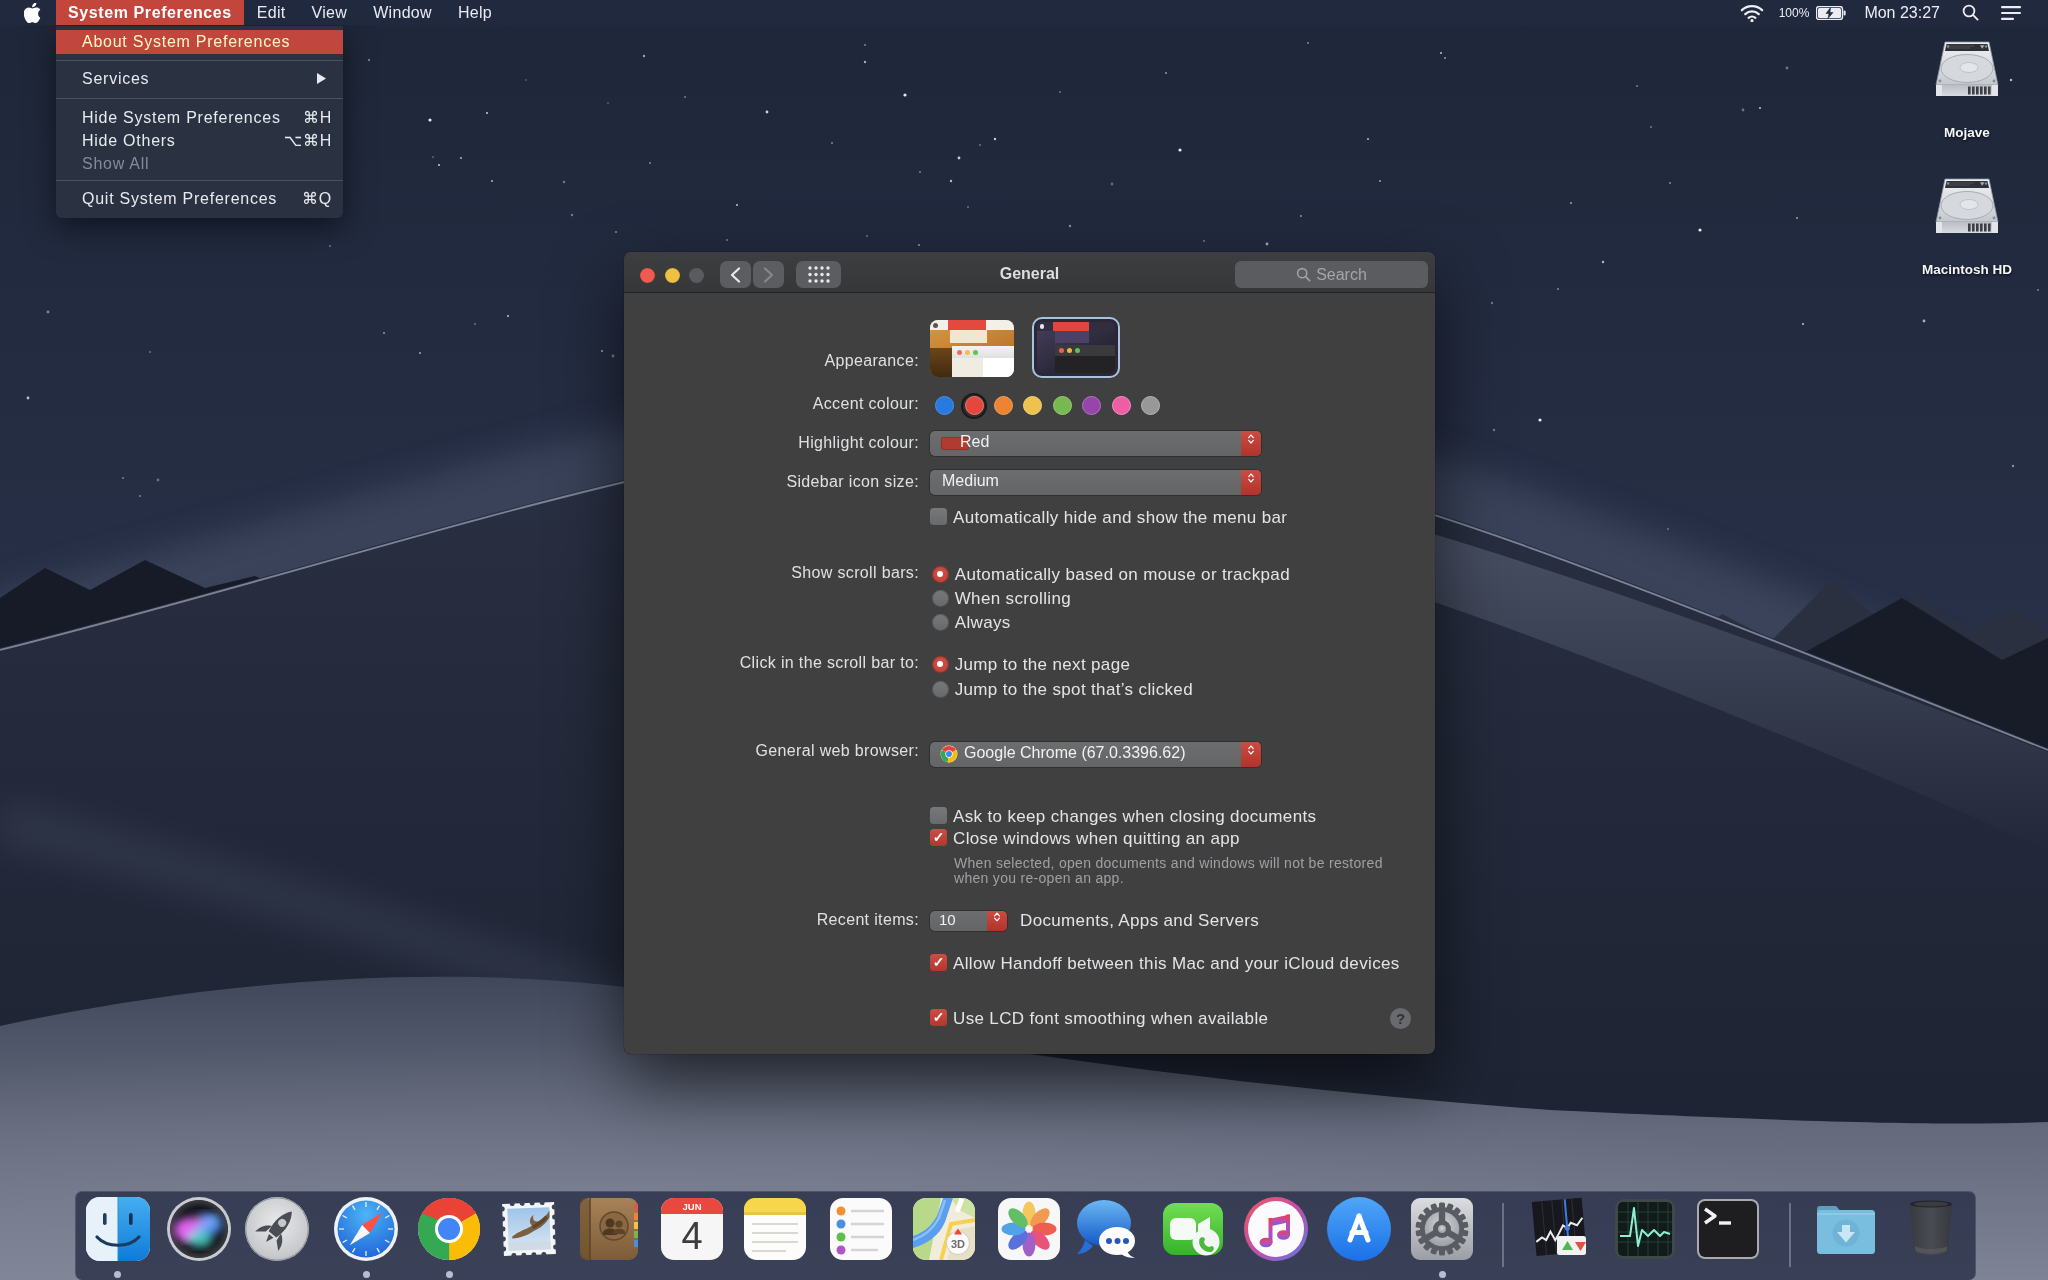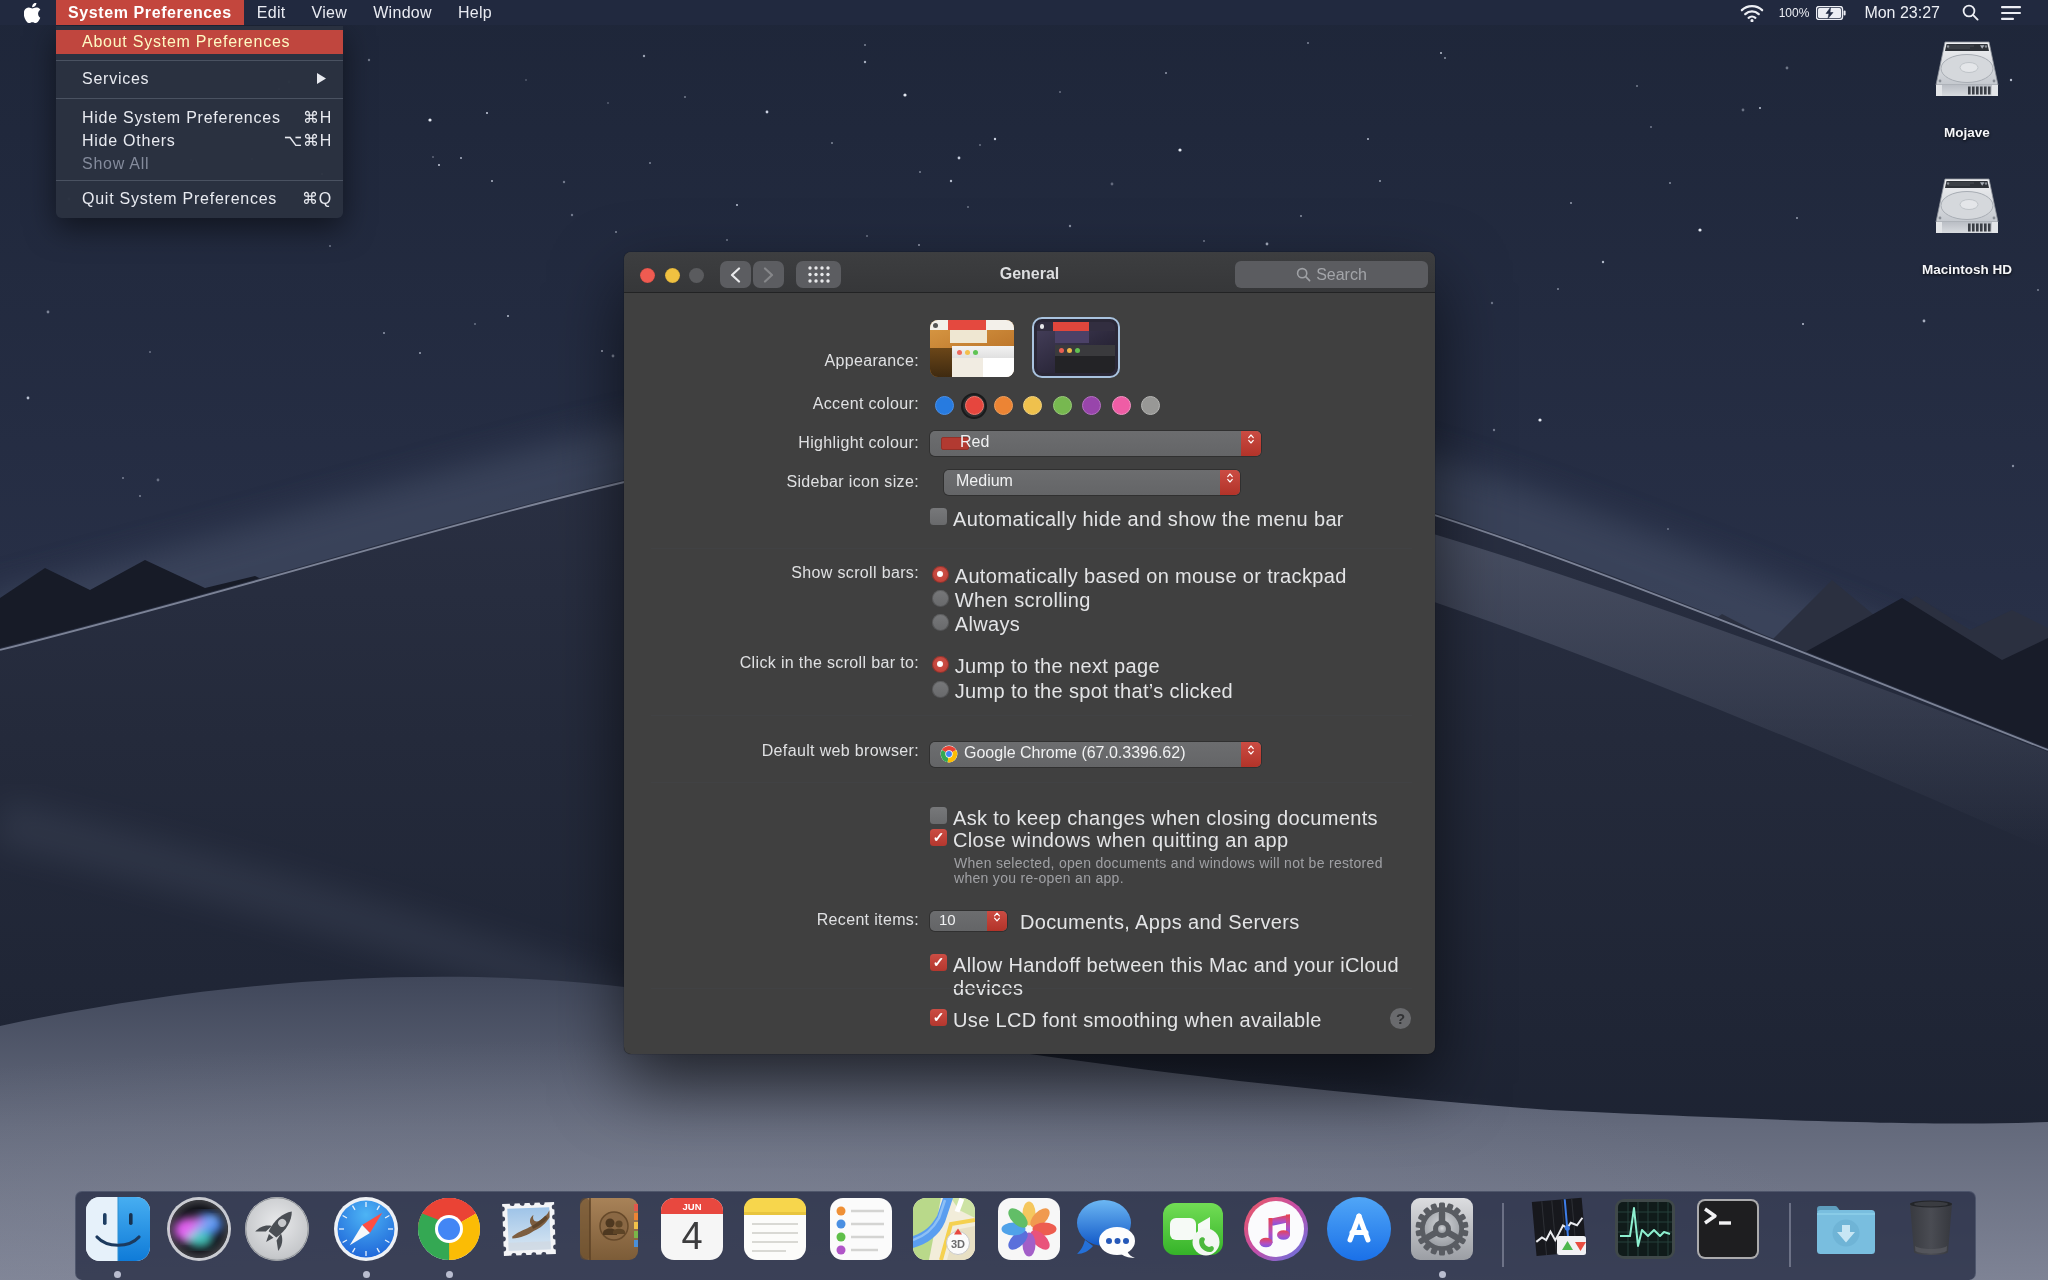--- a/index.html
+++ b/index.html
@@ -21,21 +21,21 @@
 #appmenu .dis{color:#848b9c}
 
 #win{position:absolute;left:624px;top:252px;width:811px;height:802px;border-radius:7px;background:#404040;box-shadow:0 30px 70px rgba(0,0,0,0.6),0 0 1px rgba(0,0,0,0.9);z-index:20;overflow:hidden}
 #titlebar{position:absolute;left:0;top:0;width:811px;height:41px;background:linear-gradient(#3d3e40,#363739);border-bottom:1px solid #222324}
 .tl{position:absolute;top:16px;width:15px;height:15px;border-radius:50%}
 .tbtn{position:absolute;top:9px;height:27px;background:#5c5d61;border-radius:7px;display:flex;align-items:center;justify-content:center}
 #wtitle{position:absolute;left:0;top:0;width:811px;height:44px;text-align:center;line-height:44px;font-weight:bold;font-size:16px;color:#dddee0}
 #search{position:absolute;right:7px;top:9px;width:193px;height:27px;background:#5b5c60;border-radius:6px;display:flex;align-items:center;justify-content:center;color:#a3a5a9;font-size:16px}
 
 .lbl{position:absolute;left:0;width:295px;text-align:right;font-size:16px;letter-spacing:0.35px;color:#dfe0e2}
-.ctext{position:absolute;font-size:20px;letter-spacing:0.35px;color:#e3e4e6}
+.ctext{position:absolute;font-size:17px;letter-spacing:0.35px;color:#e3e4e6}
 .wsep{position:absolute;left:27px;width:761px;height:1px;background:#414244}
 .radio{position:absolute;width:17px;height:17px;border-radius:50%}
 .radio.on{background:radial-gradient(circle at 50% 40%,#d0534a,#b93a31);box-shadow:inset 0 0 0 1px rgba(0,0,0,0.25)}
 .radio.off{background:linear-gradient(#77787a,#68696b);box-shadow:inset 0 0 0 1px rgba(0,0,0,0.2)}
 .radio.on::after{content:"";position:absolute;left:5.5px;top:5.5px;width:6px;height:6px;border-radius:50%;background:#fff}
 .cb{position:absolute;width:17px;height:17px;border-radius:3.5px}
 .cb.off{background:linear-gradient(#77787a,#696a6c)}
 .cb.on{background:linear-gradient(#cb4d44,#b4372e);color:#fff;font-size:14px;font-weight:bold;text-align:center;line-height:17px}
 .popup{position:absolute;height:25px;background:linear-gradient(#6c6d6f,#646567);border-radius:5px;color:#f0f1f2;font-size:16px;box-shadow:0 0 0 1px rgba(0,0,0,0.25)}
 .popup .cap{position:absolute;right:0;top:0;width:20px;height:25px;background:linear-gradient(#cb4c43,#b23329);border-radius:0 5px 5px 0}
@@ -436,21 +436,21 @@
    <div style="position:absolute;left:30px;top:2px">Red</div>
    <div class="cap">
           <svg class="chev" style="top:2px" width="12" height="21" viewBox="0 0 12 21">
             <path d="M2,8 L6,3.5 L10,8" stroke="#fff" fill="none" stroke-width="2" stroke-linecap="round" stroke-linejoin="round"></path>
             <path d="M2,13 L6,17.5 L10,13" stroke="#fff" fill="none" stroke-width="2" stroke-linecap="round" stroke-linejoin="round"></path>
           </svg>
         </div>
  </div>
 
  <div class="lbl" style="top:221px">Sidebar icon size:</div>
- <div class="popup" style="left:320px;top:218px;width:296px">
+ <div class="popup" style="left:306px;top:218px;width:331px">
    <div style="position:absolute;left:12px;top:2px">Medium</div>
    <div class="cap">
           <svg class="chev" style="top:2px" width="12" height="21" viewBox="0 0 12 21">
             <path d="M2,8 L6,3.5 L10,8" stroke="#fff" fill="none" stroke-width="2" stroke-linecap="round" stroke-linejoin="round"></path>
             <path d="M2,13 L6,17.5 L10,13" stroke="#fff" fill="none" stroke-width="2" stroke-linecap="round" stroke-linejoin="round"></path>
           </svg>
         </div>
  </div>
 
  <div class="cb off" style="left:306px;top:256px"></div>
@@ -464,21 +464,21 @@
  <div class="ctext" style="left:330.7px;top:337px">When scrolling</div>
  <div class="radio off" style="left:307.5px;top:361.6px"></div>
  <div class="ctext" style="left:330.7px;top:361px">Always</div>
  <div class="lbl" style="top:402px">Click in the scroll bar to:</div>
  <div class="radio on" style="left:307.5px;top:403.9px"></div>
  <div class="ctext" style="left:330.7px;top:403px">Jump to the next page</div>
  <div class="radio off" style="left:307.5px;top:428.5px"></div>
  <div class="ctext" style="left:330.7px;top:428px">Jump to the spot that’s clicked</div>
  <div class="wsep" style="top:463px"></div>
 
- <div class="lbl" style="top:490px">Default web browser:</div>
+ <div class="lbl" style="top:490px">General web browser:</div>
  <div class="popup" style="left:306px;top:490px;width:331px">
    <svg style="position:absolute;left:10px;top:3px" width="18" height="18" viewBox="0 0 66 66">
           <circle cx="33" cy="33" r="31" fill="#fff"></circle>
           <path d="M33,33 L6.9,18 A31,31 0 0 1 59.1,18 Z" fill="#e94235"></path>
           <path d="M33,33 L6.9,18 A31,31 0 0 0 28,63.6 Z" fill="#34a853"></path>
           <path d="M33,33 L59.1,18 A31,31 0 0 1 28,63.6 Z" fill="#fbbc05"></path>
           <circle cx="33" cy="33" r="13.5" fill="#fff"></circle>
           <circle cx="33" cy="33" r="10.8" fill="#4285f4"></circle>
         </svg>
    <div style="position:absolute;left:34px;top:2px">Google Chrome (67.0.3396.62)</div>

